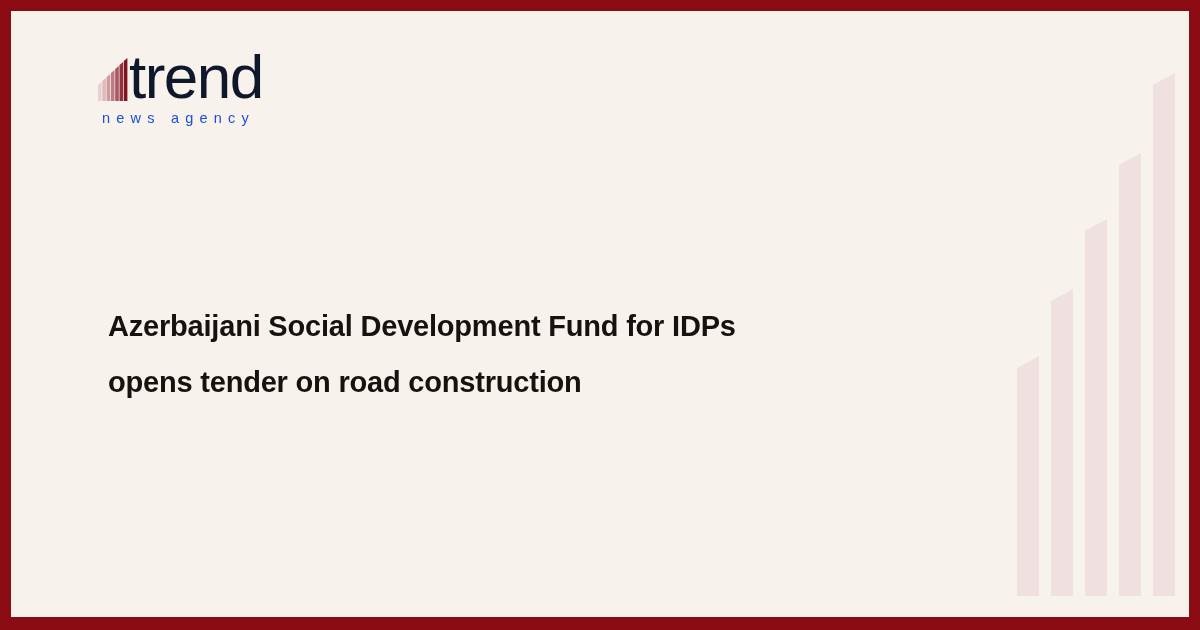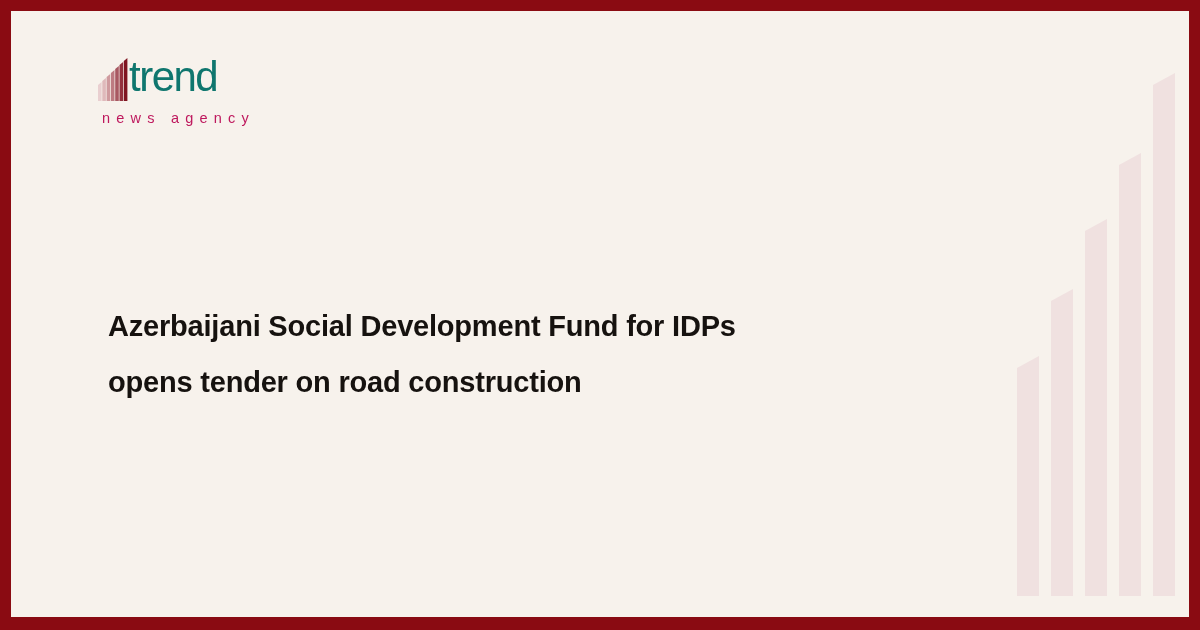--- a/index.html
+++ b/index.html
@@ -57,35 +57,35 @@
     align-items: flex-end;
   }
   .logo-bars {
     width: 30px;
     height: 52px;
     margin-right: 1px;
     display: block;
   }
   .logo-word {
     font-family: "Liberation Sans", sans-serif;
-    font-size: 42px;
+    font-size: 62px;
     line-height: 52px;
     letter-spacing: -1.5px;
-    color: #0f766e;
+    color: #0f172a;
     font-weight: 400;
     position: relative;
     top: 2px;
   }
   .logo-sub {
     margin-top: 9px;
     margin-left: 4px;
     font-family: "Liberation Sans", sans-serif;
     font-size: 14.5px;
     letter-spacing: 6.2px;
-    color: #be185d;
+    color: #1d4ed8;
     font-weight: 400;
   }
 
   
   .headline {
     position: absolute;
     left: 97px;
     top: 268px;
     width: 700px;
     font-family: "Liberation Sans", sans-serif;

